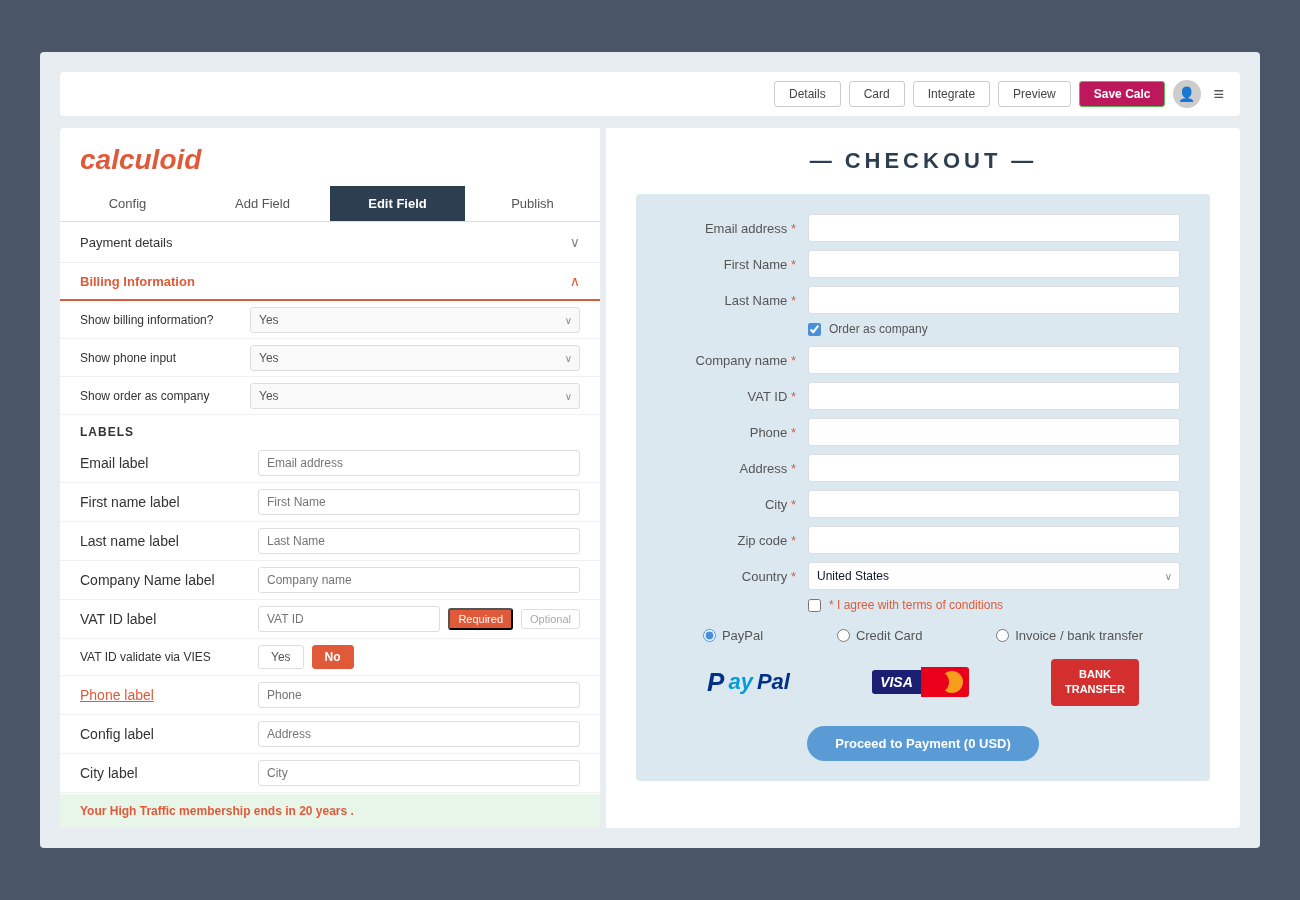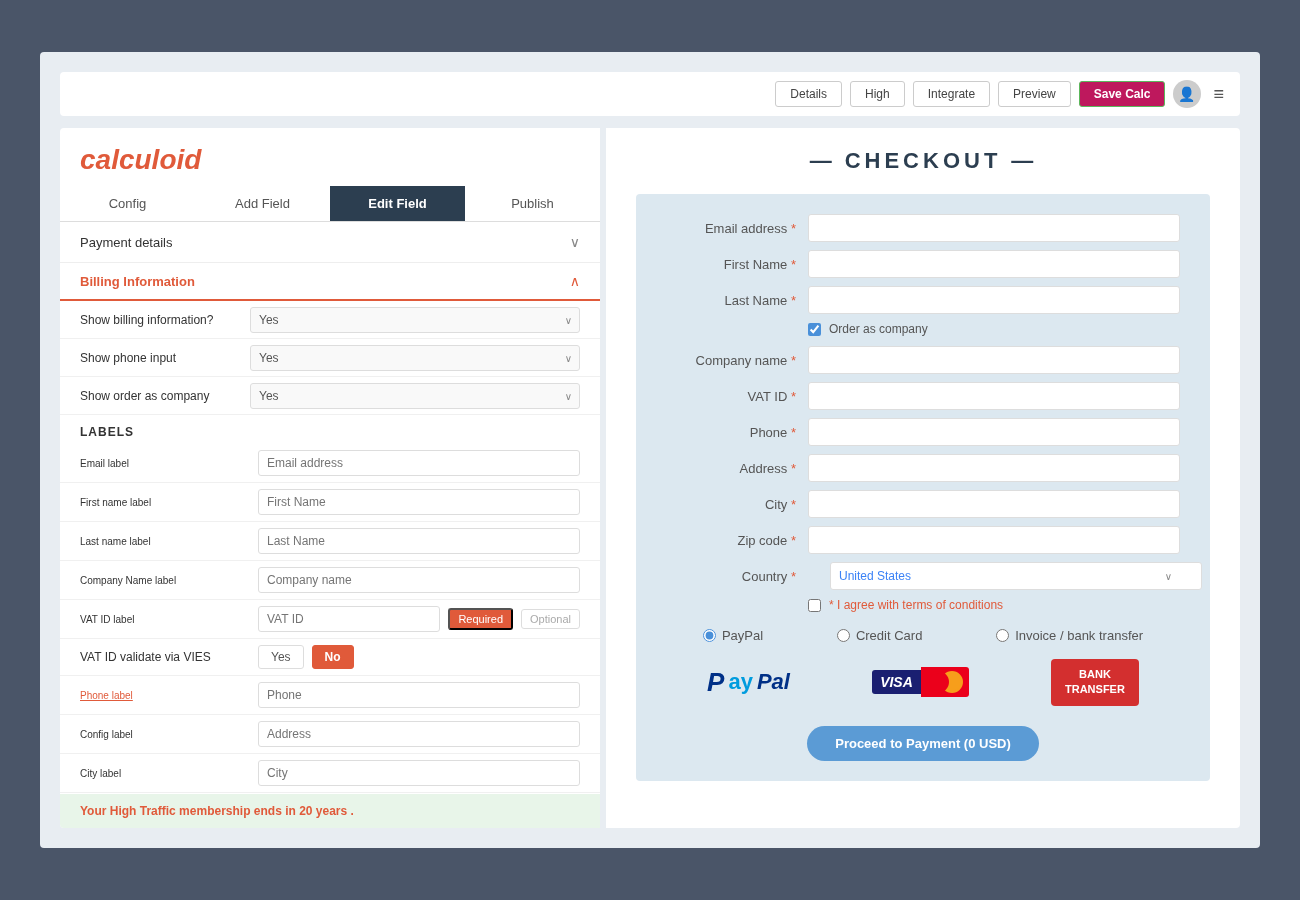--- a/index.html
+++ b/index.html
@@ -204,21 +204,21 @@
 
     .input-row {
       display: flex;
       align-items: center;
       padding: 6px 20px;
       border-bottom: 1px solid #f0f0f0;
       gap: 8px;
     }
     .input-row .row-label {
       width: 170px;
-      font-size: 10px;
+      font-size: 14px;
       color: #333;
       flex-shrink: 0;
     }
     .input-row input[type="text"] {
       flex: 1;
       padding: 5px 8px;
       border: 1px solid #ddd;
       border-radius: 3px;
       font-size: 12px;
       color: #aaa;
@@ -370,22 +370,21 @@
       position: relative;
     }
     .country-select-wrapper select {
       width: 100%;
       padding: 6px 8px;
       border: 1px solid #ddd;
       border-radius: 3px;
       background: white;
       font-size: 12px;
       appearance: none;
-      color: #3b82f6;
-      margin-left: 22px;
+      color: #0f172a;
     }
     .country-select-wrapper::after {
       content: '∨';
       position: absolute;
       right: 8px;
       top: 50%;
       transform: translateY(-50%);
       font-size: 10px;
       color: #888;
       pointer-events: none;
@@ -530,21 +529,21 @@
       background: #e8edf2;
     }
   </style>
 </head>
 <body>
 
 <div class="outer-wrapper">
 
   <div class="top-nav">
     <button class="nav-btn">Details</button>
-    <button class="nav-btn">High</button>
+    <button class="nav-btn">Card</button>
     <button class="nav-btn">Integrate</button>
     <button class="nav-btn">Preview</button>
     <button class="nav-btn active-green">Save Calc</button>
     <div class="user-icon">👤</div>
     <span class="nav-icon">≡</span>
   </div>
 
   <div class="main-content">
 
     <div class="left-panel">
@@ -778,21 +777,21 @@
             <div class="payment-option">
               <input type="radio" name="payment" style="">
               <span>Invoice / bank transfer</span>
             </div>
           </div>
 
           <div class="payment-logos">
 
             <div class="paypal-logo">
               <span class="paypal-p" style="font-size:26px; color:#003087; font-weight:900; font-style:italic; font-family:Arial;">P</span>
-              <span style="font-size:22px; font-weight:bold; color:#009cde; ">ay</span>
+              <span style="font-size:22px; font-weight:bold; color:#009cde; font-style:italic;">ay</span>
               <span style="font-size:22px; font-weight:bold; color:#003087; font-style:italic;">Pal</span>
             </div>
 
             <div class="visa-mc">
               <span class="visa-box">VISA</span>
               <div class="mc-box">
                 <div class="mc-circle1"></div>
                 <div class="mc-circle2"></div>
               </div>
             </div>

